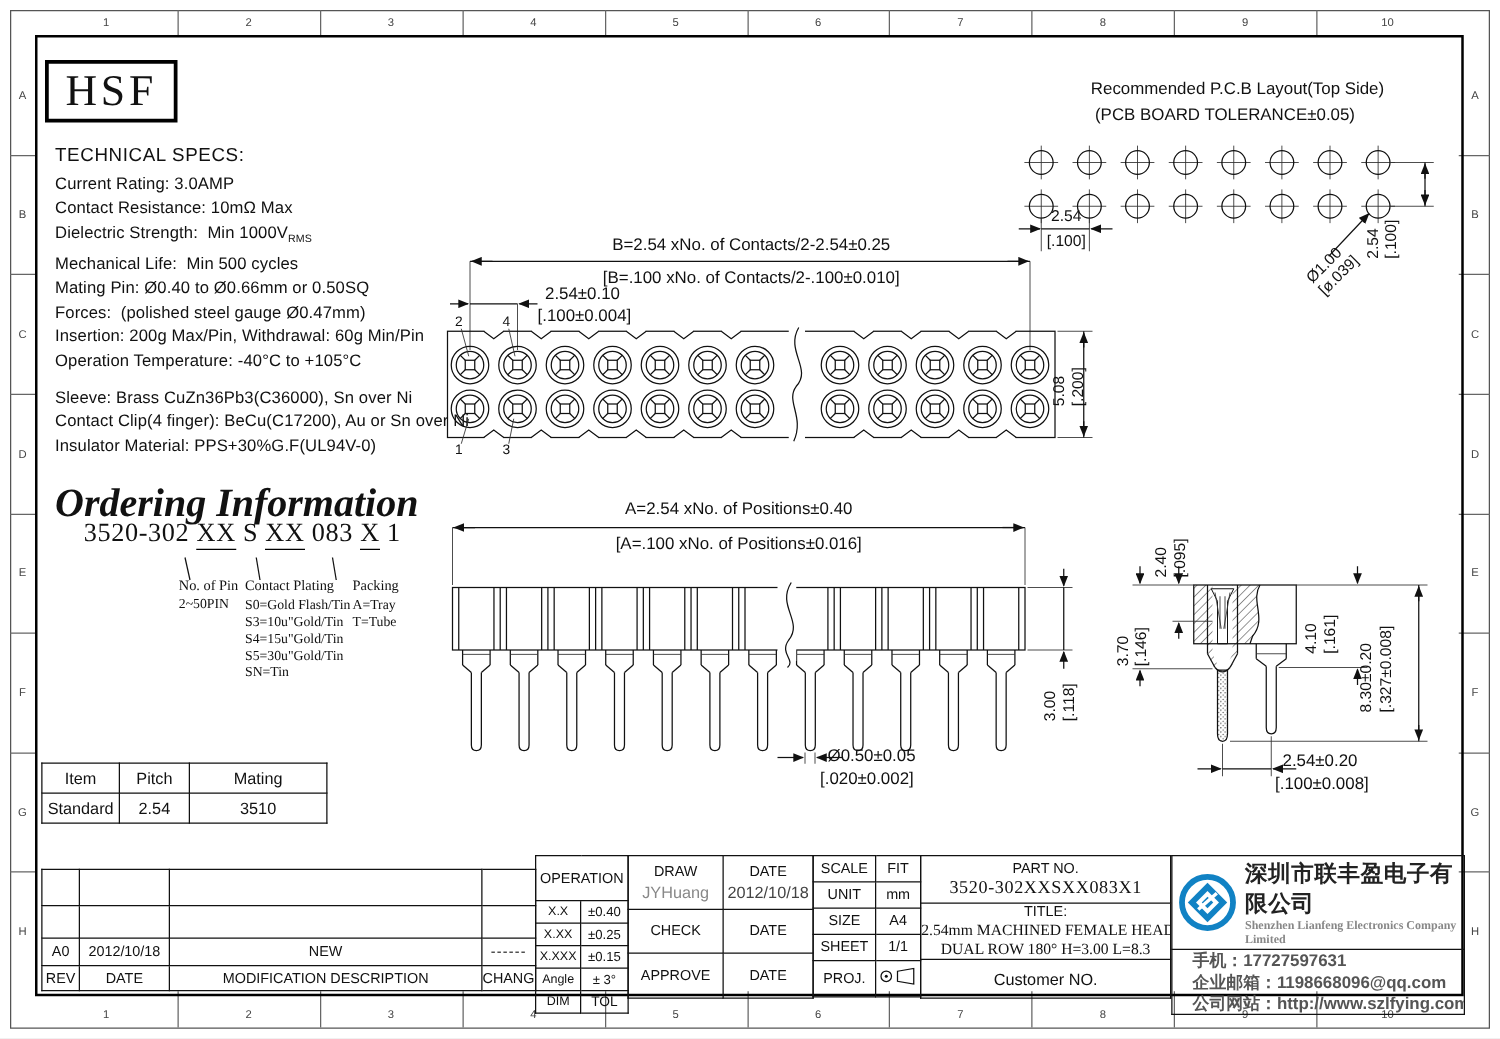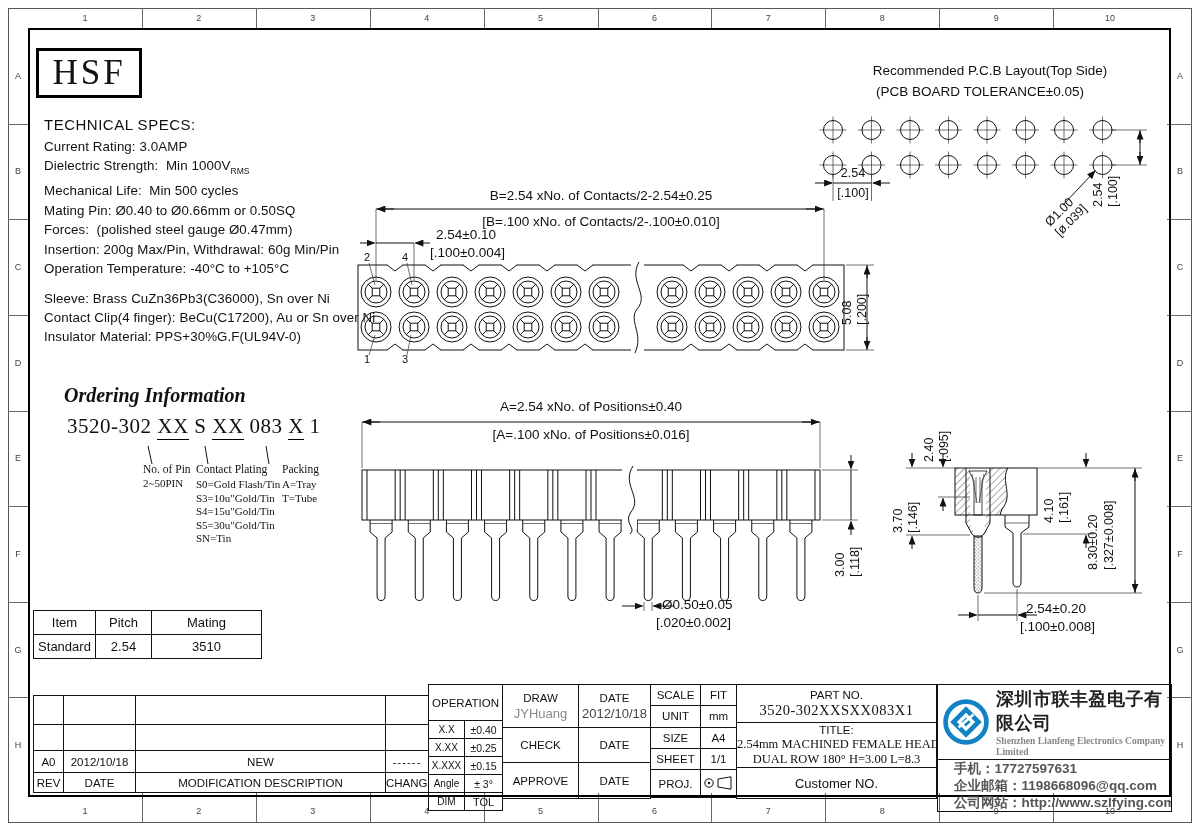--- a/index.html
+++ b/index.html
@@ -9,21 +9,21 @@
   .thinborder{border:1px solid #555;}
   .frame{border:2.5px solid #000;}
   .gridlab{position:absolute;font-size:9px;color:#444;transform:translate(-50%,-50%);}
   .tick{position:absolute;background:#666;}
   .serif{font-family:"Liberation Serif",serif;}
   #logo-box{display:flex;align-items:center;justify-content:center;border:3px solid #000;
     font-family:"Liberation Serif",serif;font-size:35px;letter-spacing:3px;font-weight:400;}
   #tech-specs .sline{font-size:13.3px;line-height:19.4px;letter-spacing:0.1px;white-space:pre;}
   #tech-specs .sline sub{font-size:8.5px;}
   #spec-title{font-size:15px;letter-spacing:0.5px;}
-  #ordering-title{font-size:20px;font-weight:bold;font-style:italic;margin-left:20px;}
+  #ordering-title{font-size:32px;font-weight:bold;font-style:italic;}
   #part-number{font-size:21px;letter-spacing:0.5px;white-space:pre;margin-left:25px;}
   #part-number span.u{border-bottom:1.6px solid #000;padding-bottom:1px;}
   .callout-title{font-family:"Liberation Serif",serif;font-size:11.5px;}
   .callout-line{font-family:"Liberation Serif",serif;font-size:11px;line-height:13.5px;white-space:nowrap;}
   .tb{border-collapse:collapse;table-layout:fixed;}
   .tb td{border:1.4px solid #111;padding:0;font-family:"Liberation Sans",sans-serif;
      color:#111;overflow:hidden;white-space:nowrap;text-align:center;vertical-align:middle;}
   .s{stroke:#111;stroke-width:1;fill:none;}
   .sf{stroke:#111;stroke-width:1;fill:#fff;}
   .thin{stroke:#333;stroke-width:0.7;fill:none;}
@@ -114,20 +114,21 @@
   <div class="abs frame" style="left:28px;top:28px;width:1139px;height:765px;"></div>
 
   <div id="logo-box" class="abs" style="left:36px;top:48px;width:100px;height:44px;">
     <span>HSF</span>
   </div>
 
   <div class="abs" id="tech-specs" style="left:44px;top:116px;width:320px;">
     <div id="spec-title">TECHNICAL SPECS:</div>
     <div id="spec-lines" style="margin-top:4px;">
         <div class="sline">Current Rating: 3.0AMP</div>
+        <div class="sline">Contact Resistance: 10mΩ Max</div>
         <div class="sline">Dielectric Strength:  Min 1000V<sub>RMS</sub></div>
         <div class="sline">Mechanical Life:  Min 500 cycles</div>
         <div class="sline">Mating Pin: Ø0.40 to Ø0.66mm or 0.50SQ</div>
         <div class="sline">Forces:  (polished steel gauge Ø0.47mm)</div>
         <div class="sline">Insertion: 200g Max/Pin, Withdrawal: 60g Min/Pin</div>
         <div class="sline">Operation Temperature: -40°C to +105°C</div>
         <div class="sline" style="height: 10px; line-height: 10px;">&nbsp;</div>
         <div class="sline">Sleeve: Brass CuZn36Pb3(C36000), Sn over Ni</div>
         <div class="sline">Contact Clip(4 finger): BeCu(C17200), Au or Sn over Ni</div>
         <div class="sline">Insulator Material: PPS+30%G.F(UL94V-0)</div>

